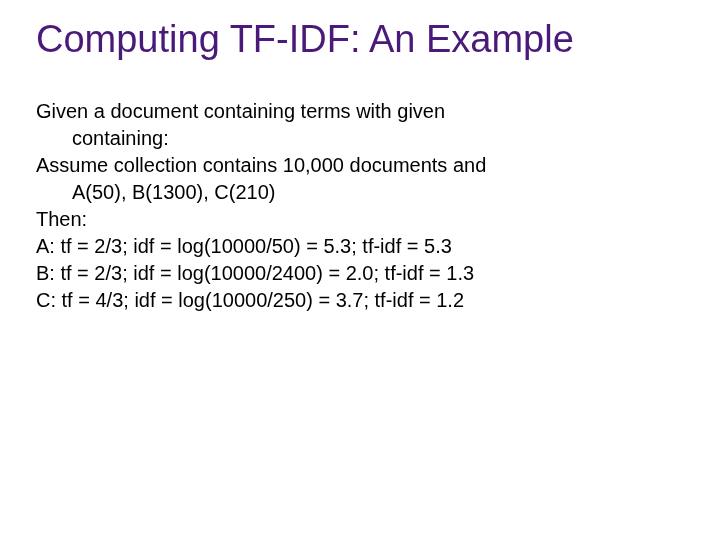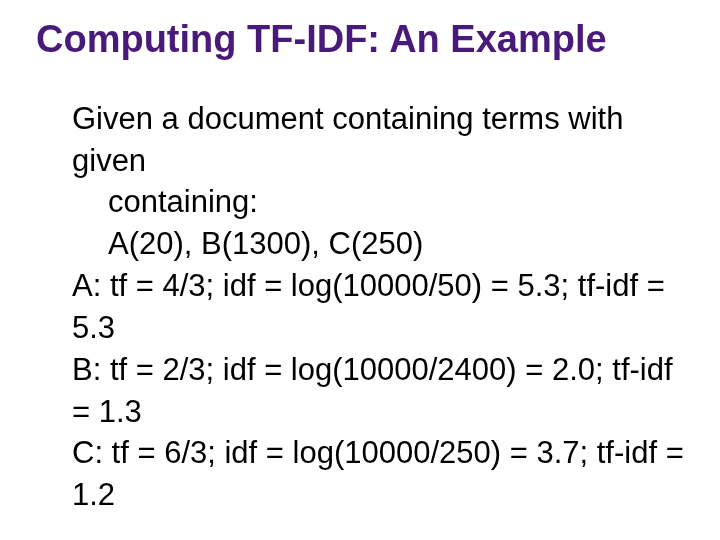--- a/index.html
+++ b/index.html
@@ -16,40 +16,41 @@
     box-sizing: border-box;
     width: 720px;
     height: 540px;
     padding: 18px 36px 20px 36px;
   }
   .title {
     color: #4a1a7a;
     font-size: 38px;
     line-height: 1.15;
     margin: 0 0 36px 0;
-    font-weight: bold;
+    font-weight: normal;
   }
   .body {
-    font-size: 31px;
+    font-size: 20px;
     line-height: 1.35;
-    margin-left: 36px;
   }
   .body p {
     margin: 0;
   }
   .indent {
     padding-left: 36px;
   }
 </style>
 </head>
 <body>
 
 <div class="slide">
   <h1 class="title">Computing TF-IDF: An Example</h1>
   <div class="body">
     <p>Given a document containing terms with given</p>
     <p class="indent">containing:</p>
-    <p class="indent">A(20), B(1300), C(250)</p>
-    <p>A:  tf = 4/3;  idf = log(10000/50) = 5.3;    tf-idf = 5.3</p>
+    <p>Assume collection contains 10,000 documents and</p>
+    <p class="indent">A(50), B(1300), C(210)</p>
+    <p>Then:</p>
+    <p>A:  tf = 2/3;  idf = log(10000/50) = 5.3;    tf-idf = 5.3</p>
     <p>B:  tf = 2/3;  idf = log(10000/2400) = 2.0; tf-idf = 1.3</p>
-    <p>C:  tf = 6/3;  idf = log(10000/250) = 3.7;   tf-idf = 1.2</p>
+    <p>C:  tf = 4/3;  idf = log(10000/250) = 3.7;   tf-idf = 1.2</p>
   </div>
 </div>
 
 </body></html>

